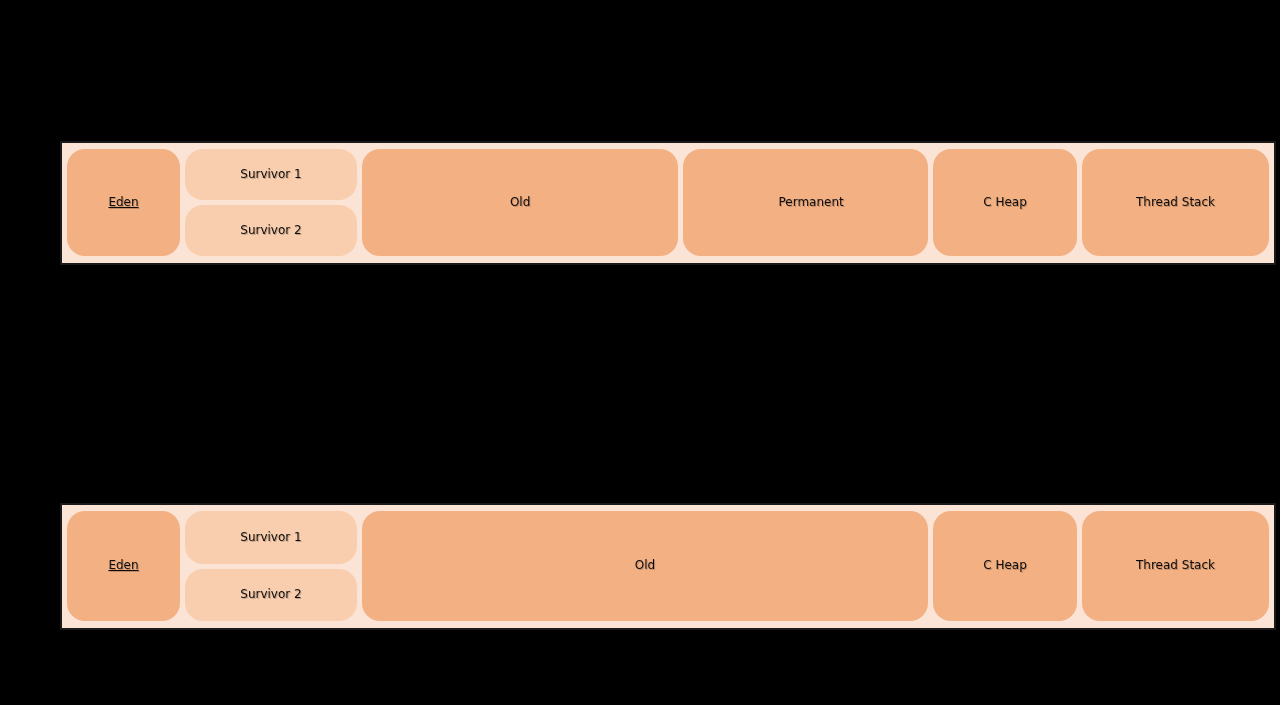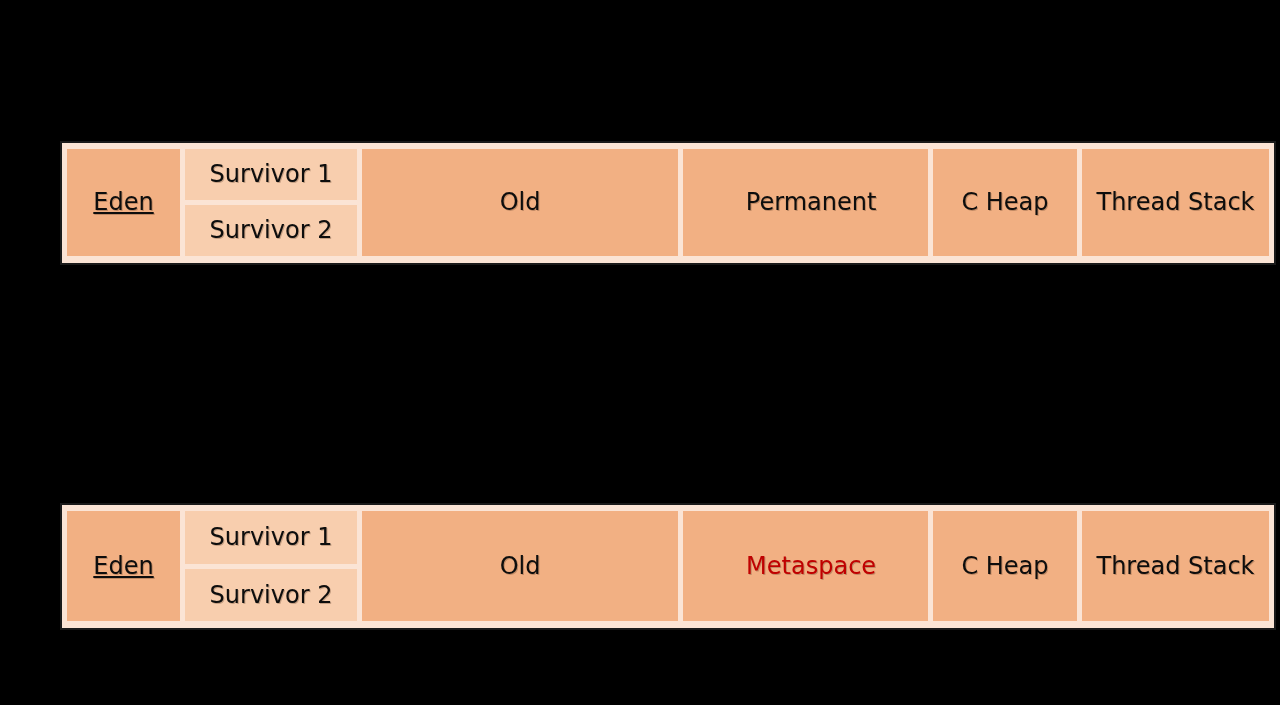--- a/index.html
+++ b/index.html
@@ -33,25 +33,26 @@
   #diagram-top  { top: 141px; height: 124px; }
   #diagram-bottom { top: 503px; height: 127px; }
 
   .region {
     background: #F2B083;
     display: flex;
     align-items: center;
     justify-content: center;
     box-sizing: border-box;
     color: #0d0d0d;
-    font-size: 24px;
+    font-size: 12px;
     line-height: 1.1;
     text-align: center;
     text-shadow: 1px 1px 0 rgba(80,50,30,0.30);
     white-space: nowrap;
+    border-radius: 18px;
   }
 
   .region-eden        { width: 113px; flex: 0 0 113px; text-decoration: underline; }
   .survivor-stack {
     width: 172px;
     flex: 0 0 172px;
     display: flex;
     flex-direction: column;
     gap: 5px;
   }
@@ -91,18 +92,17 @@
 
   <div class="region region-eden">Eden</div>
 
   <div class="survivor-stack">
     <div class="region region-survivor">Survivor 1</div>
     <div class="region region-survivor">Survivor 2</div>
   </div>
 
   <div class="region region-old">Old</div>
 
-  <div class="region region-permanent text-highlight">Metaspace</div>
 
   <div class="region region-cheap">C Heap</div>
 
   <div class="region region-threadstack">Thread Stack</div>
 </div>
 
 </body></html>

